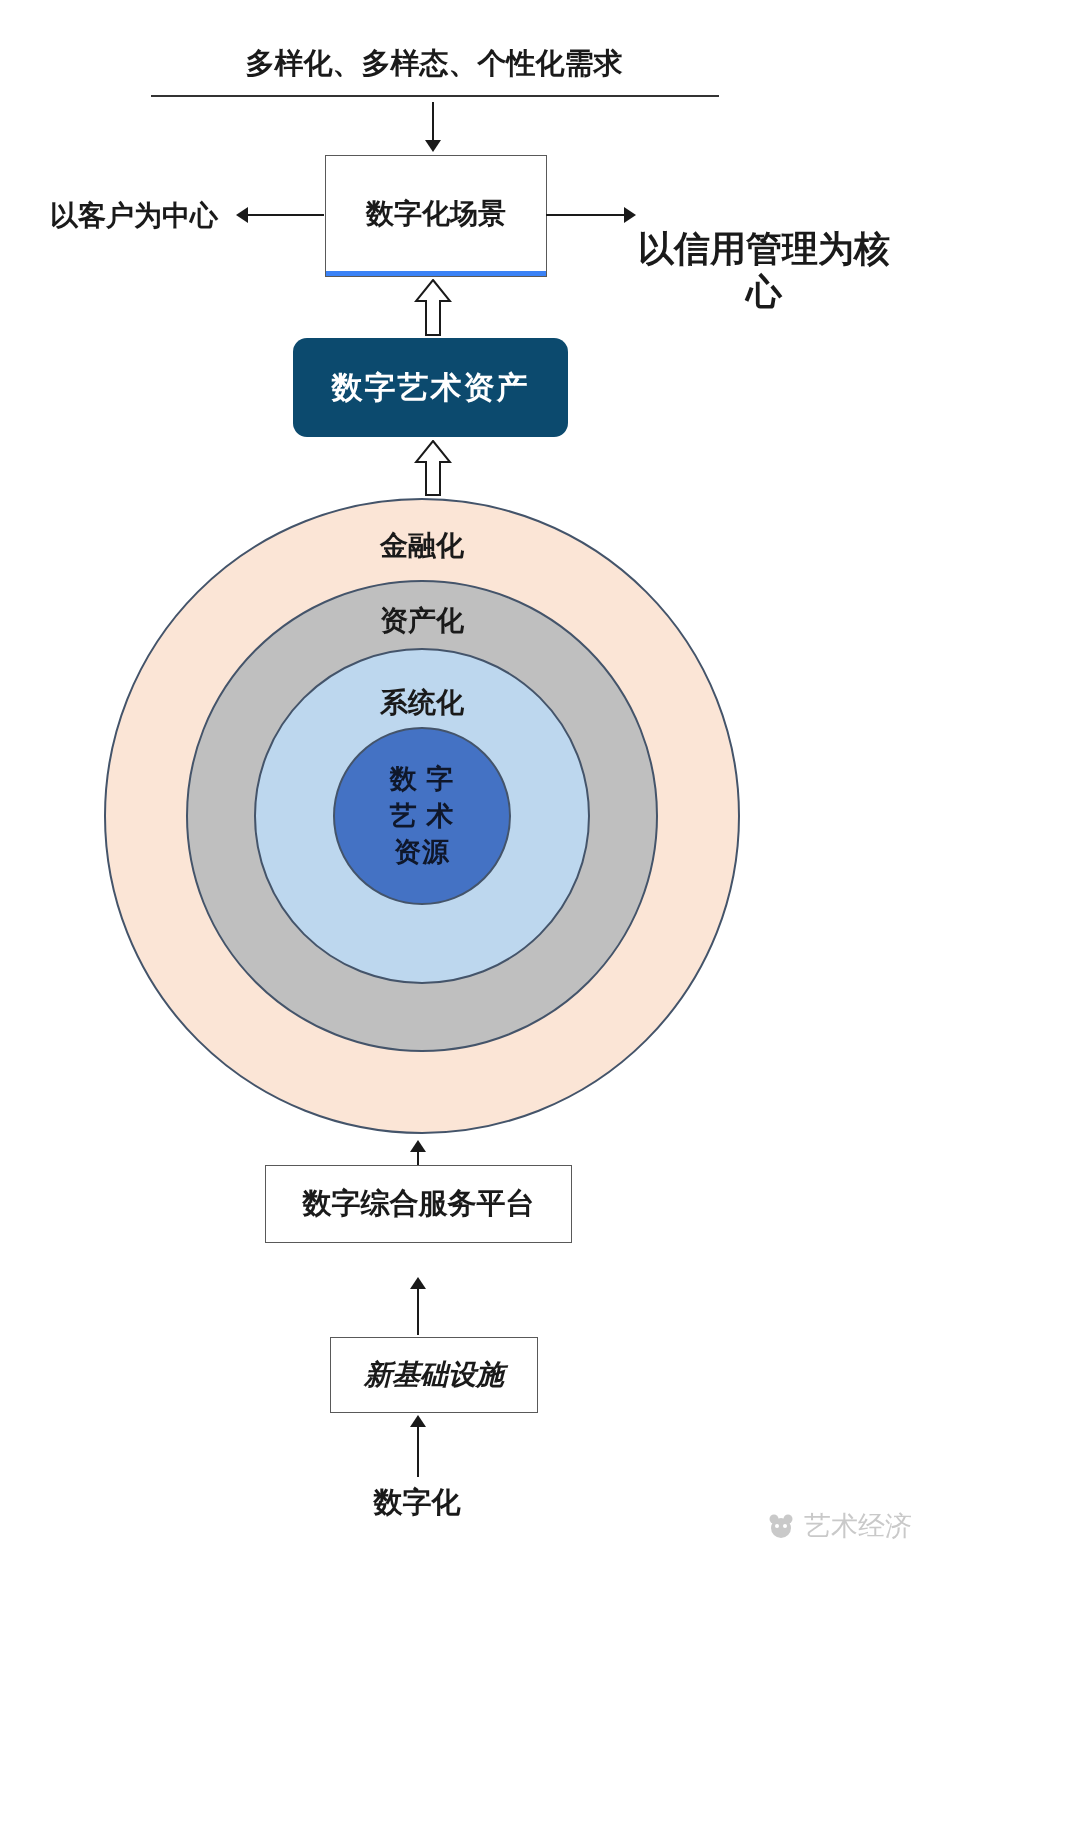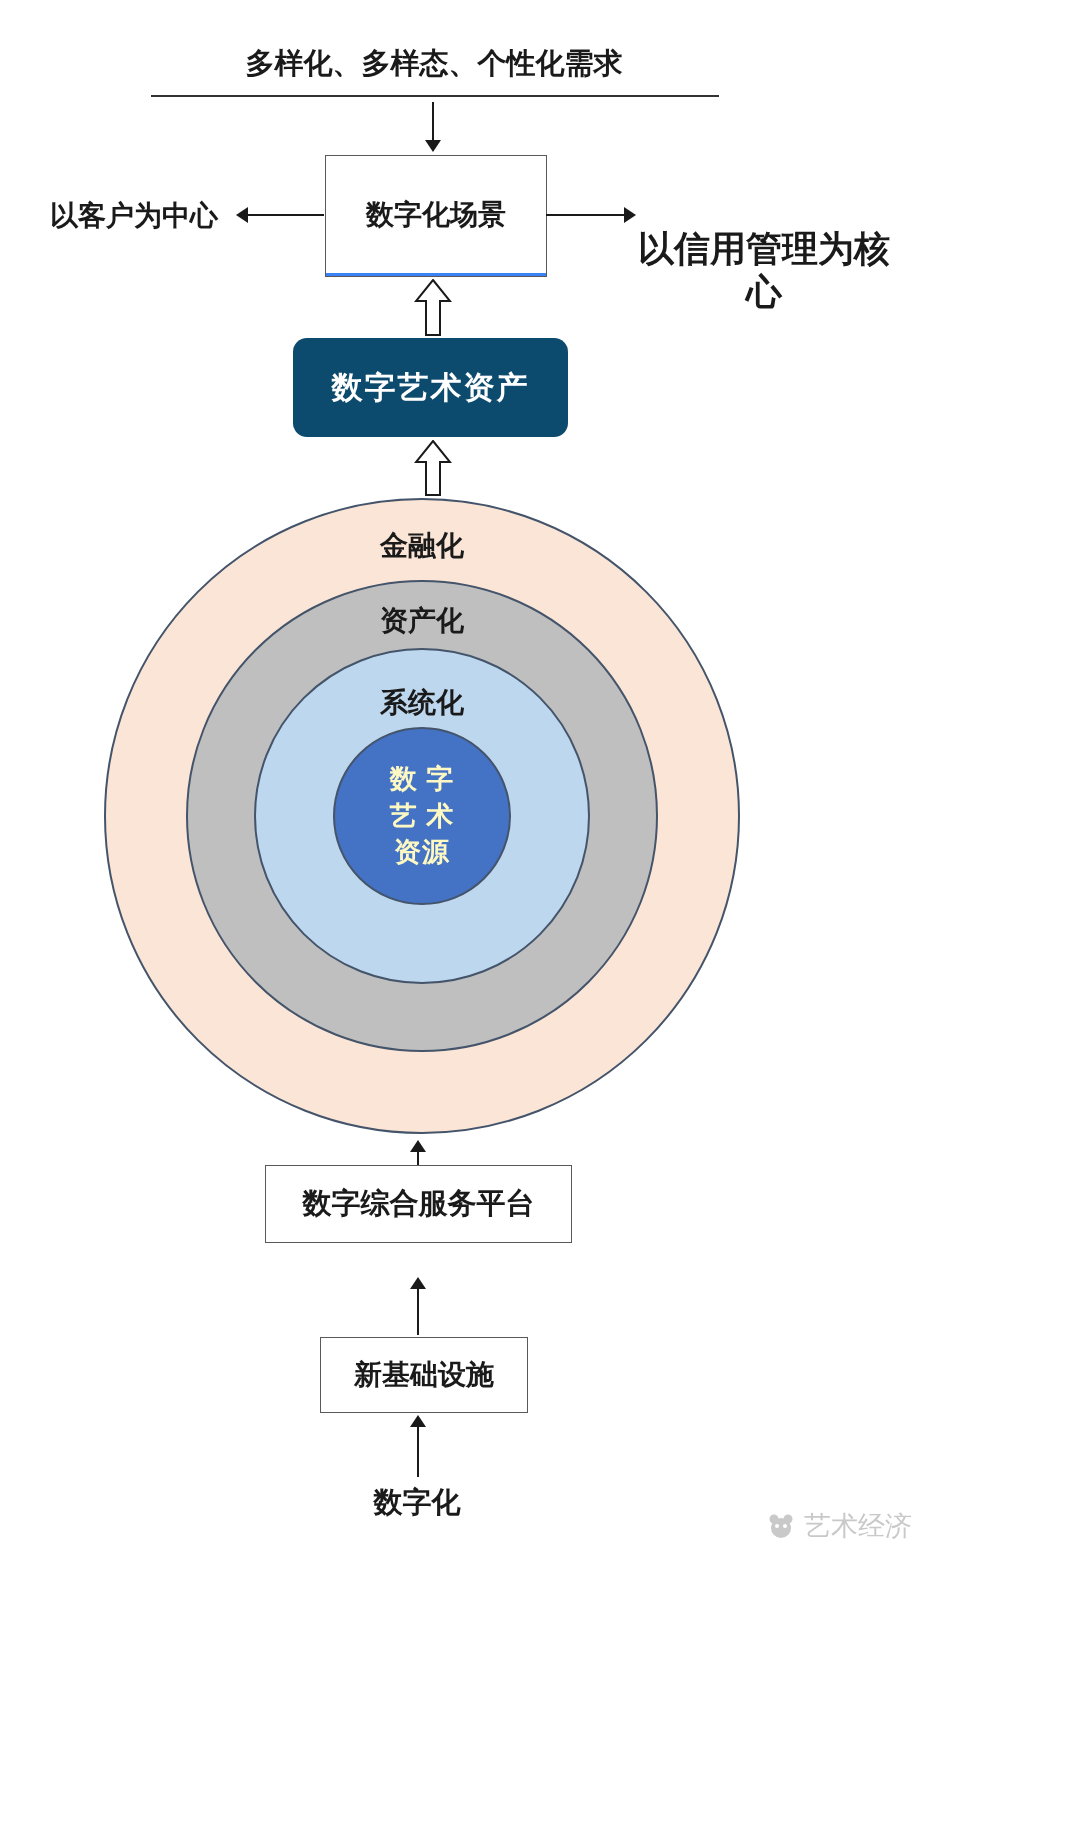--- a/index.html
+++ b/index.html
@@ -10,21 +10,21 @@
   .label { position:absolute; text-align:center; font-weight:700; font-size:29px; line-height:1.2; }
 
   
   .box {
     position:absolute; border:1px solid #595959; background:#ffffff;
     display:flex; align-items:center; justify-content:center;
     font-weight:700; font-size:28px;
   }
   .scenario-box { flex-direction:column; align-items:stretch; padding:0; }
   .scenario-box .row { flex:1; display:flex; align-items:center; justify-content:center; }
-  .scenario-box .row:first-child { border-bottom:3px solid #3b82f6; }
+  .scenario-box .row:first-child { border-bottom:5px solid #3b82f6; }
 
   .asset-box {
     position:absolute; background:#0c4a6e; border-radius:14px; color:#ffffff;
     display:flex; align-items:center; justify-content:center;
     font-weight:700; font-size:31px; letter-spacing:2px;
   }
 
   
   .varrow { position:absolute; width:18px; }
   .varrow .vline { position:absolute; left:8px; width:2px; background:#1a1a1a; top:0; bottom:0; }
@@ -49,21 +49,21 @@
 
   
   .ring { position:absolute; border-radius:50%; border:2px solid #44546A; box-sizing:border-box; }
   .ring-outer  { left:104px; top:498px; width:636px; height:636px; background:#FBE5D6; }
   .ring-middle { left:186px; top:580px; width:472px; height:472px; background:#BFBFBF; }
   .ring-inner  { left:254px; top:648px; width:336px; height:336px; background:#BDD7EE; }
   .core-circle {
     position:absolute; left:333px; top:727px; width:178px; height:178px;
     background:#4472C4; border:2px solid #44546A; border-radius:50%; box-sizing:border-box;
     display:flex; flex-direction:column; align-items:center; justify-content:center;
-    color:#fef9c3; font-weight:700; font-size:27px; line-height:1.35; letter-spacing:1px;
+    color:#0f172a; font-weight:700; font-size:27px; line-height:1.35; letter-spacing:1px;
   }
   .ring-label { position:absolute; width:220px; text-align:center; font-weight:700; font-size:28px; }
 
   .watermark {
     position:absolute; left:766px; top:1508px; display:flex; align-items:center; gap:8px;
     color:#c9c9c9; font-size:27px; font-weight:400;
   }
 </style>
 </head>
 <body>
@@ -121,21 +121,21 @@
       <div class="vhead"></div>
   </div>
 
   <div class="box" style="left:265px; top:1165px; width:305px; height:76px; font-size:29px;">数字综合服务平台</div>
 
   <div class="varrow up" style="left:409px; top:1277px; height:58px;">
     <div class="vline"></div>
       <div class="vhead"></div>
   </div>
 
-  <div class="box" style="left:320px; top:1337px; width:206px; height:74px; font-size:28px;">新基础设施</div>
+  <div class="box" style="left:330px; top:1337px; width:206px; height:74px; font-size:28px;font-style:italic;">新基础设施</div>
 
   <div class="varrow up" style="left:409px; top:1415px; height:62px;">
     <div class="vline"></div>
       <div class="vhead"></div>
   </div>
 
   <div class="label" style="left:317px; top:1485px; width:200px;">数字化</div>
 
   <div class="watermark">
     <svg width="30" height="28" viewBox="0 0 30 28">

